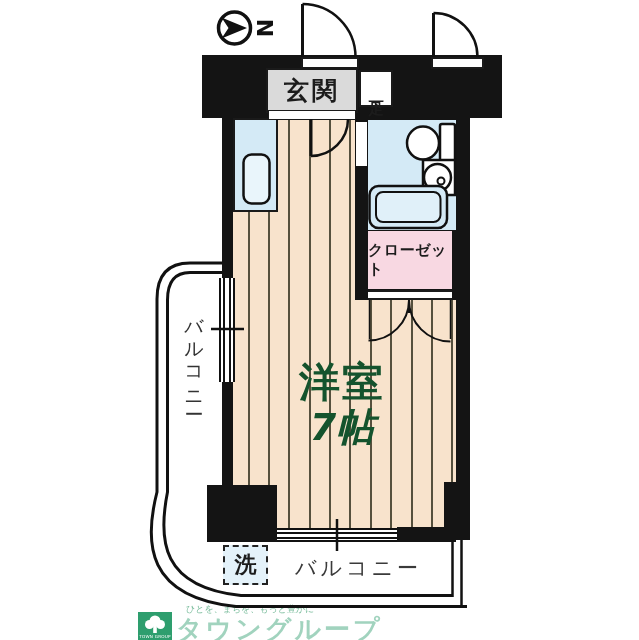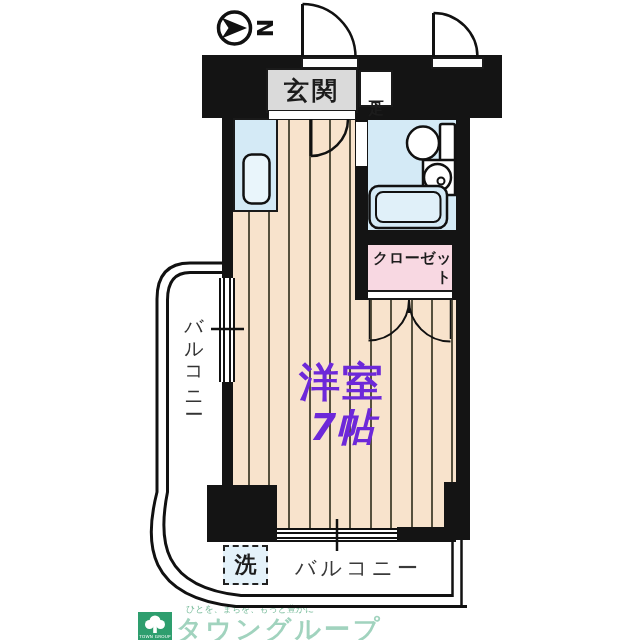--- a/index.html
+++ b/index.html
@@ -8,36 +8,36 @@
   .abs{position:absolute;box-sizing:border-box;}
   .wall{background:var(--wall);}
   .floor{
     background-color:var(--floor);
     background-image:repeating-linear-gradient(90deg,
       var(--floor) 0 14.5px,
       var(--floor_stripe) 14.5px 16.5px,
       var(--floor) 16.5px 20.4px);
   }
   .boxed{border:2.5px solid var(--line);}
-  .center{display:flex;align-items:center;justify-content:center;text-align:right;}
+  .center{display:flex;align-items:center;justify-content:center;}
   .vtext{writing-mode:vertical-rl;text-orientation:upright;}
   .genkan{background:var(--genkan_gray);font-size:25px;font-weight:700;letter-spacing:3px;}
   .whitebox{background:#fff;}
   .shoe{font-size:15px;font-weight:700;line-height:1.1;}
   .mb{font-size:24px;font-weight:600;letter-spacing:1px;}
   .closet-int{background:var(--closet_pink);font-size:15px;font-weight:600;letter-spacing:.5px;}
   .kitchen{background:var(--water);border:2.5px solid var(--line);}
   .bath-int{background:var(--water);}
   .track{background:#fff;border-top:2px solid var(--line);border-bottom:2px solid var(--line);}
   .threshold{background:#fff;border:2px solid var(--line);}
   .step{background:#fff;border:1.5px solid var(--line);}
   .win-left{background:linear-gradient(90deg,#111 0 2px,#fff 2px 4.5px,#111 4.5px 6.5px,#fff 6.5px 10px,#111 10px 12px,#fff 12px 14px,#111 14px 16px);}
   .win-bottom{background:linear-gradient(180deg,#111 0 2px,#fff 2px 4.5px,#111 4.5px 6.5px,#fff 6.5px 9.5px,#111 9.5px 11.5px,#fff 11.5px 12px,#111 12px 14px);}
   .washer{background:var(--water_light);border:2.5px dashed #222;font-size:22px;font-weight:700;}
-  .room-label{font-weight:600;text-align:center;line-height:1.12;color:#6d28d9;}
+  .room-label{font-weight:600;text-align:center;line-height:1.12;color:#14532d;}
   .room-name{font-size:41px;letter-spacing:2px;}
   .room-size{font-size:38px;font-style:italic;}
   .balcony-v{font-size:19px;letter-spacing:3px;color:#333;}
   .balcony-h{font-size:21px;letter-spacing:4px;color:#3a3a3a;}
   .wm-logo{background:var(--brand_green);}
   .wm-tagline{font-size:9px;color:rgba(46,150,100,.65);white-space:nowrap;}
   .wm-brand{font-size:26px;font-weight:700;letter-spacing:3px;color:var(--watermark_text);white-space:nowrap;}
   svg.overlay{position:absolute;left:0;top:0;pointer-events:none;}
 </style>
 </head>
@@ -53,21 +53,21 @@
   <div class="abs wall" style="left:207px;top:485px;width:70px;height:57px;"></div>
   <div class="abs wall" style="left:456px;top:118px;width:14px;height:366px;"></div>
   <div class="abs wall" style="left:444px;top:482px;width:26px;height:58px;"></div>
   <div class="abs wall" style="left:397px;top:527px;width:59px;height:15px;"></div>
 
   <div class="abs wall" style="left:355px;top:118px;width:115px;height:125px;"></div>
   <div class="abs bath-int" style="left:368px;top:120px;width:88px;height:110px;"></div>
   <div class="abs" style="left:356px;top:122px;width:11px;height:44px;background:#fff;"></div>
 
   <div class="abs wall" style="left:355px;top:243px;width:101px;height:57px;"></div>
-  <div class="abs closet-int center" style="left:368px;top:245px;width:84px;height:45px;">
+  <div class="abs closet-int center" style="left:368px;top:231px;width:84px;height:58px;">
     <span>クローゼット</span>
   </div>
   <div class="abs track" style="left:368px;top:290px;width:84px;height:10px;"></div>
 
   <div class="abs kitchen" style="left:233px;top:118px;width:45px;height:94px;"></div>
 
   <div class="abs threshold" style="left:301px;top:57px;width:58px;height:12px;"></div>
   <div class="abs threshold" style="left:431px;top:57px;width:53px;height:12px;"></div>
   <div class="abs boxed genkan center" style="left:266px;top:68px;width:92px;height:45px;">
     <span>玄関</span>

